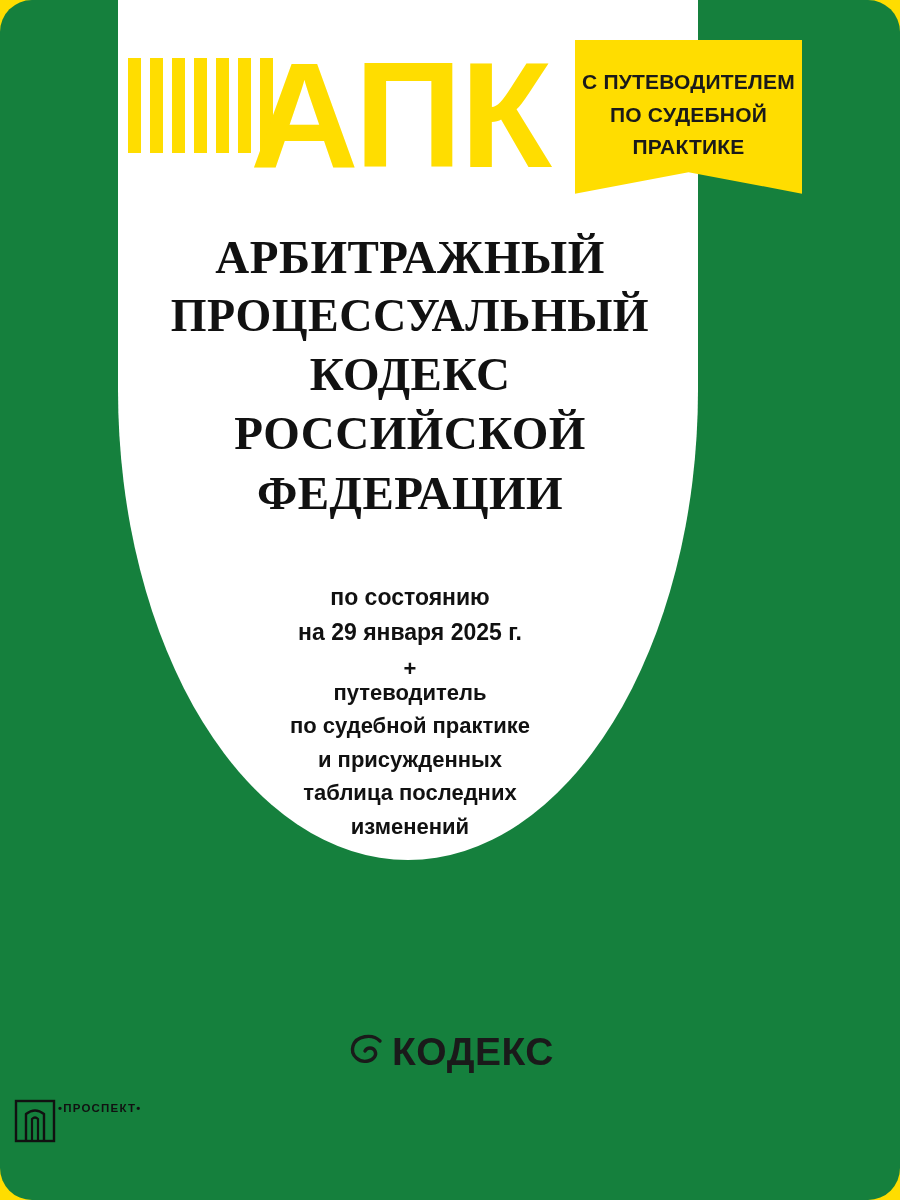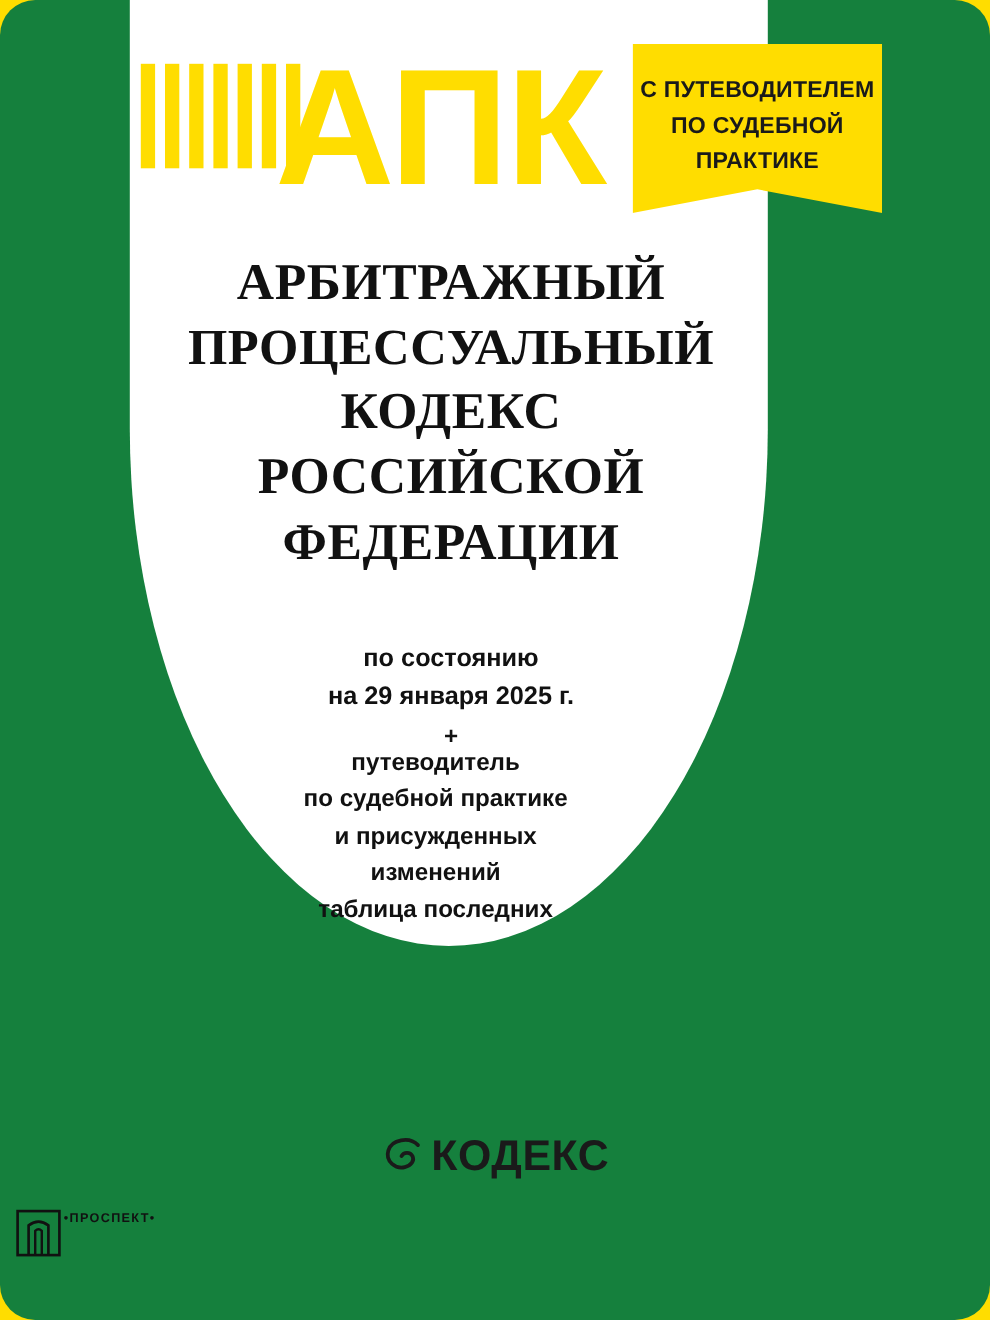--- a/index.html
+++ b/index.html
@@ -131,21 +131,21 @@
     font-size: 23px;
     line-height: 1.5;
   }
   .plus {
     font-weight: bold;
     font-size: 22px;
     line-height: 1.8;
   }
   .sub {
     position: absolute;
-    left: 126px;
+    left: 140px;
     top: 676px;
     width: 540px;
     text-align: center;
     color: #111;
   }
   .sub .s-line {
     font-weight: bold;
     font-size: 22px;
     line-height: 1.52;
   }
@@ -246,22 +246,22 @@
   <div class="status">
     <div class="s-line">по состоянию</div>
     <div class="s-line">на 29 января 2025 г.</div>
     <div class="plus">+</div>
   </div>
 
   <div class="sub">
     <div class="s-line">путеводитель</div>
     <div class="s-line">по судебной практике</div>
     <div class="s-line">и присужденных</div>
+    <div class="s-line">таблица последних</div>
     <div class="s-line">изменений</div>
-    <div class="s-line">таблица последних</div>
   </div>
 
 
   <div class="kodeks">
     <span class="swirl">
       <svg viewBox="0 0 44 44" width="44" height="44" aria-hidden="true">
         <path d="M34 11 C26 3, 10 6, 7 16 C4 26, 14 33, 22 31 C28 29.5, 31 25, 29 21 C27 17, 21 17, 19 21" fill="none" stroke="#1a1a1a" stroke-width="3.4" stroke-linecap="round"></path>
       </svg>
     </span>
     <span class="ktext">КОДЕКС</span>

